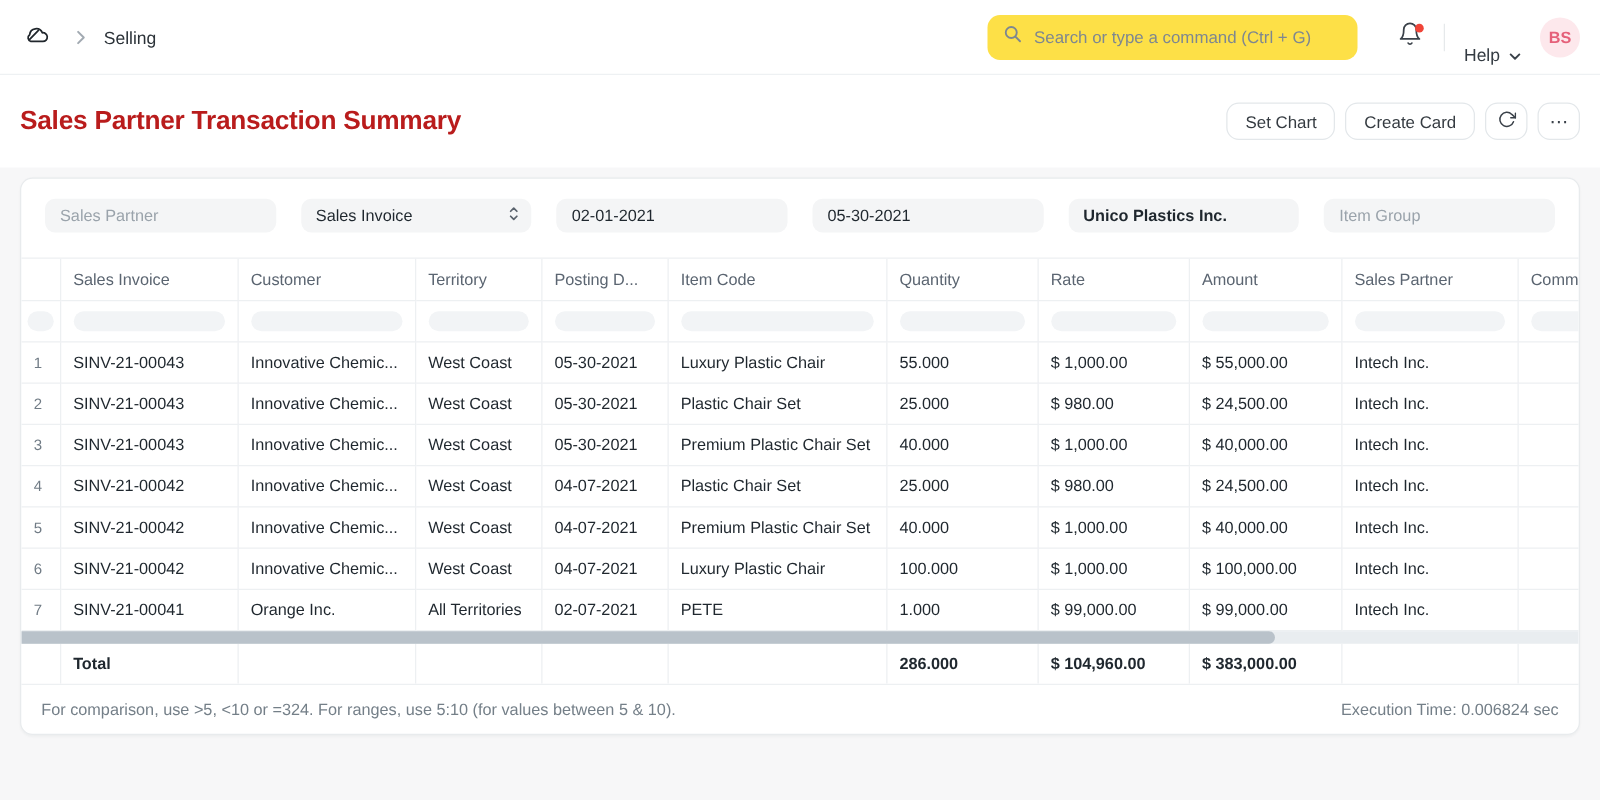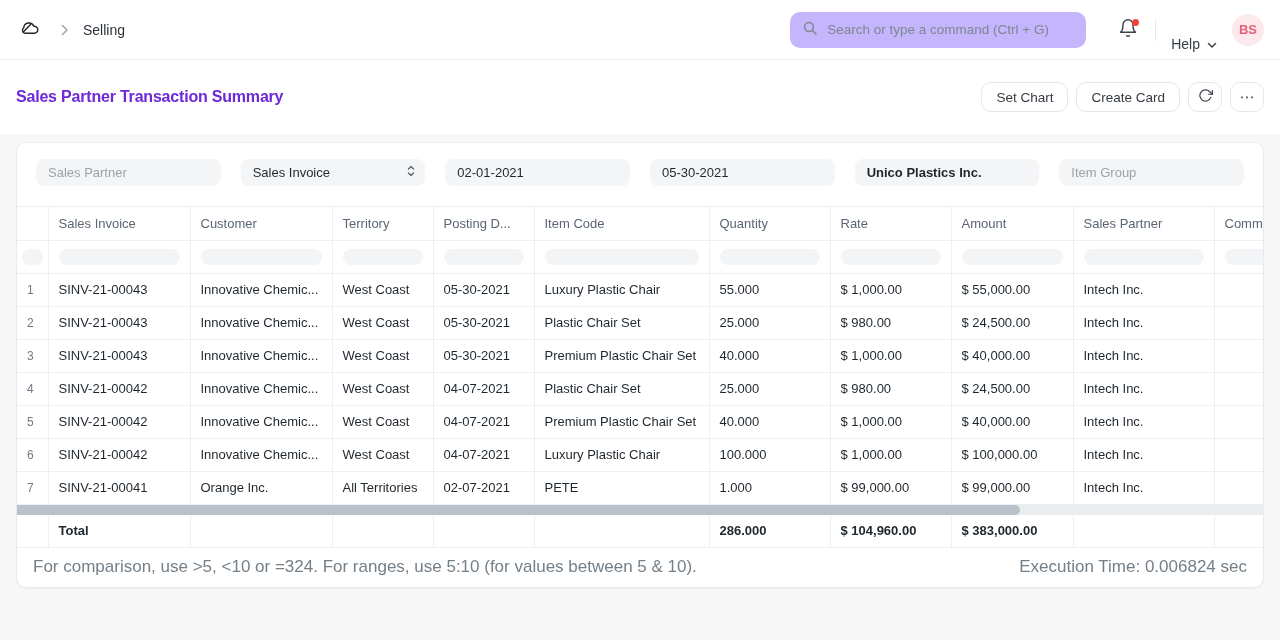--- a/index.html
+++ b/index.html
@@ -9,37 +9,37 @@
     font-family: "Liberation Sans", sans-serif;
     background:#f7f7f8; color:#1f272e; overflow:hidden;
     -webkit-font-smoothing: antialiased;
   }
   
   .navbar { height:60px; background:#fff; border-bottom:1px solid #eef1f3;
     display:flex; align-items:center; padding:4px 16px; }
   .brand { display:flex; align-items:center; }
   .crumb-sep { margin:0 14px 0 18px; display:flex; align-items:center; }
   .crumb { font-size:14px; color:#2b3238; }
-  .search { margin-left:auto; width:296px; height:36px; background:#c4b5fd;
+  .search { margin-left:auto; width:296px; height:36px; background:#fde047;
     border-radius:10px; display:flex; align-items:center; gap:9px; padding:0 12px; }
   .search input { flex:1; border:none; background:transparent; outline:none;
     font-family:inherit; font-size:13.5px; color:#3a4149; }
   .search input::placeholder { color:#7e8790; }
   .bell { position:relative; margin-left:30px; width:24px; height:24px;
     display:flex; align-items:center; justify-content:center; cursor:pointer; }
   .bell .dot { position:absolute; top:1px; right:1px; width:7px; height:7px;
     border-radius:50%; background:#f04438; }
   .nav-divider { width:1px; height:22px; background:#e6e9eb; margin:0 15px; }
   .help { display:flex; align-items:center; gap:7px; font-size:14px; color:#343b42; cursor:pointer;margin-top:28px; }
   .avatar { width:32px; height:32px; border-radius:50%; background:#fde8ec; color:#e5617a;
     font-size:13px; font-weight:600; display:flex; align-items:center; justify-content:center;
     margin-left:15px; cursor:pointer; }
   
   .page-head { height:74px; background:#fff; display:flex; align-items:center; padding:0 16px; }
-  .page-title { font-size:16px; font-weight:700; color:#6d28d9; letter-spacing:-0.2px;text-align:right; }
+  .page-title { font-size:21px; font-weight:700; color:#b91c1c; letter-spacing:-0.2px;text-align:right; }
   .actions { margin-left:auto; display:flex; gap:8px; align-items:flex-end; }
   .btn { height:30px; padding:0 14px; background:#fff; border:1px solid #e3e7ea;
     border-radius:10px; font-family:inherit; font-size:13.5px; font-weight:500; color:#353b41;
     display:flex; align-items:center; cursor:pointer; }
   .icon-btn { width:34px; padding:0; justify-content:center; font-size:15px; color:#3a4149; }
   
   .main { padding:8px 16px 0; }
   .card { background:#fff; border:1px solid #e8ebed; border-radius:10px;
     box-shadow:0 1px 2px rgba(25,39,52,.04); overflow:hidden; }
   .filters { padding:16px 19px 20px; display:flex; flex-direction:column; gap:14px; }
@@ -68,21 +68,21 @@
   
   .hscroll { height:10px; background:#e9edf0; position:relative; }
   .hscroll .thumb { position:absolute; left:0; top:0; height:10px; width:80.5%;
     background:#b9c2ca; border-radius:0 5px 5px 0; }
   
   .total-grid td { border-bottom:none; font-weight:600; height:32px; }
   .total-grid .lbl { font-weight:700; }
   
   .card-footer { height:40px; border-top:1px solid #edf0f2; display:flex;
     align-items:center; justify-content:space-between; padding:0 16px;
-    font-size:17px; color:#747f88; }
+    font-size:13px; color:#747f88; }
 </style>
 </head>
 <body>
 
 <div class="navbar">
   <div class="brand">
     <span>
       <svg width="27" height="21" viewBox="0 0 24 24" fill="none" stroke="#20262c" stroke-width="1.6" stroke-linecap="round" stroke-linejoin="round">
         <path d="M17.5 18.5a4 4 0 1 0-.55-7.96 6 6 0 0 0-11.53 1.73A3.5 3.5 0 0 0 6.5 18.5h11z"></path>
         <path d="M5.4 16.6 L13.2 8.6"></path>

